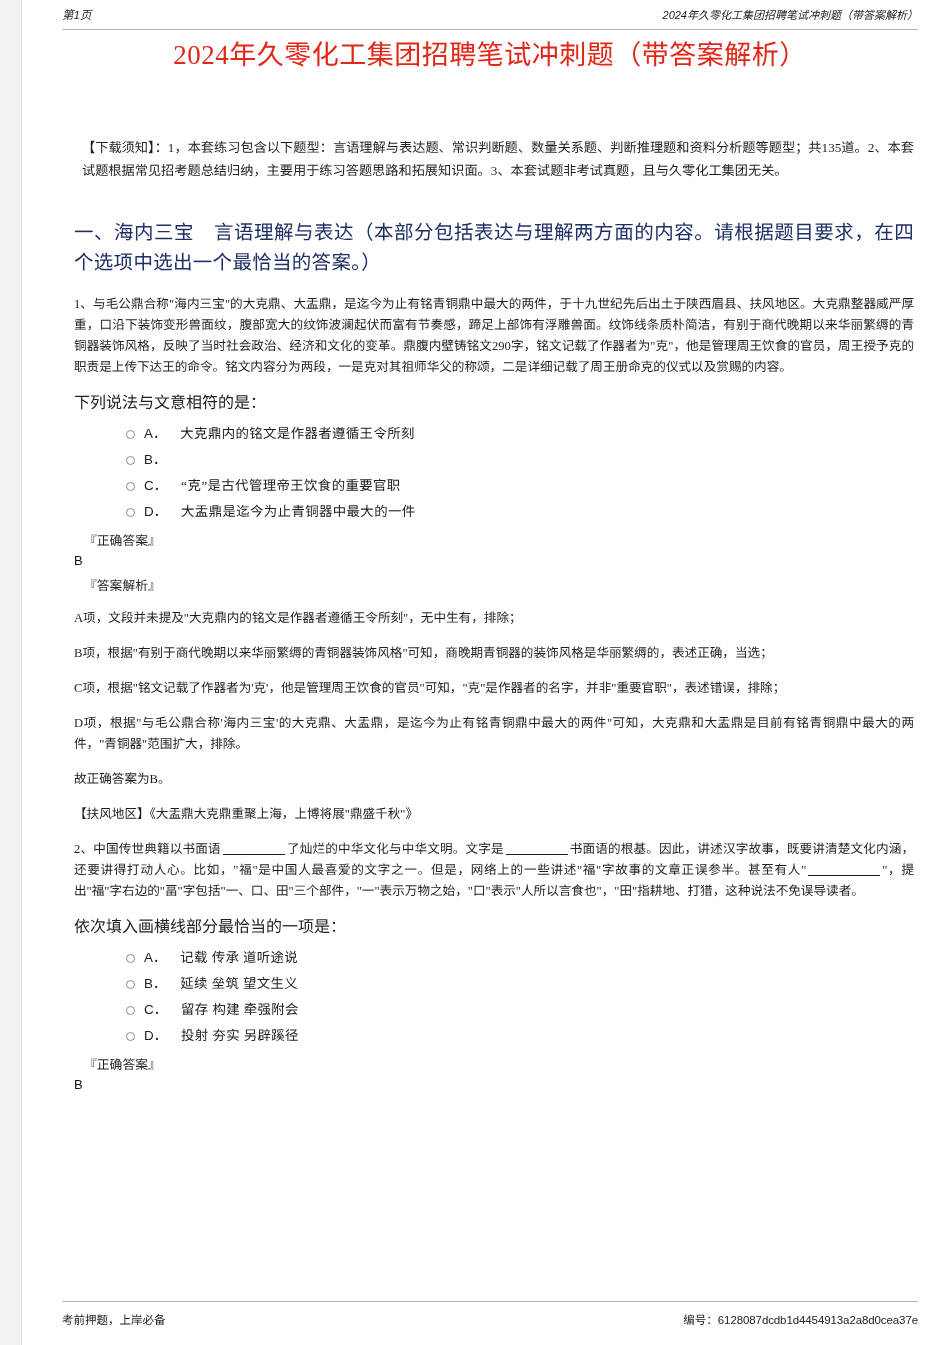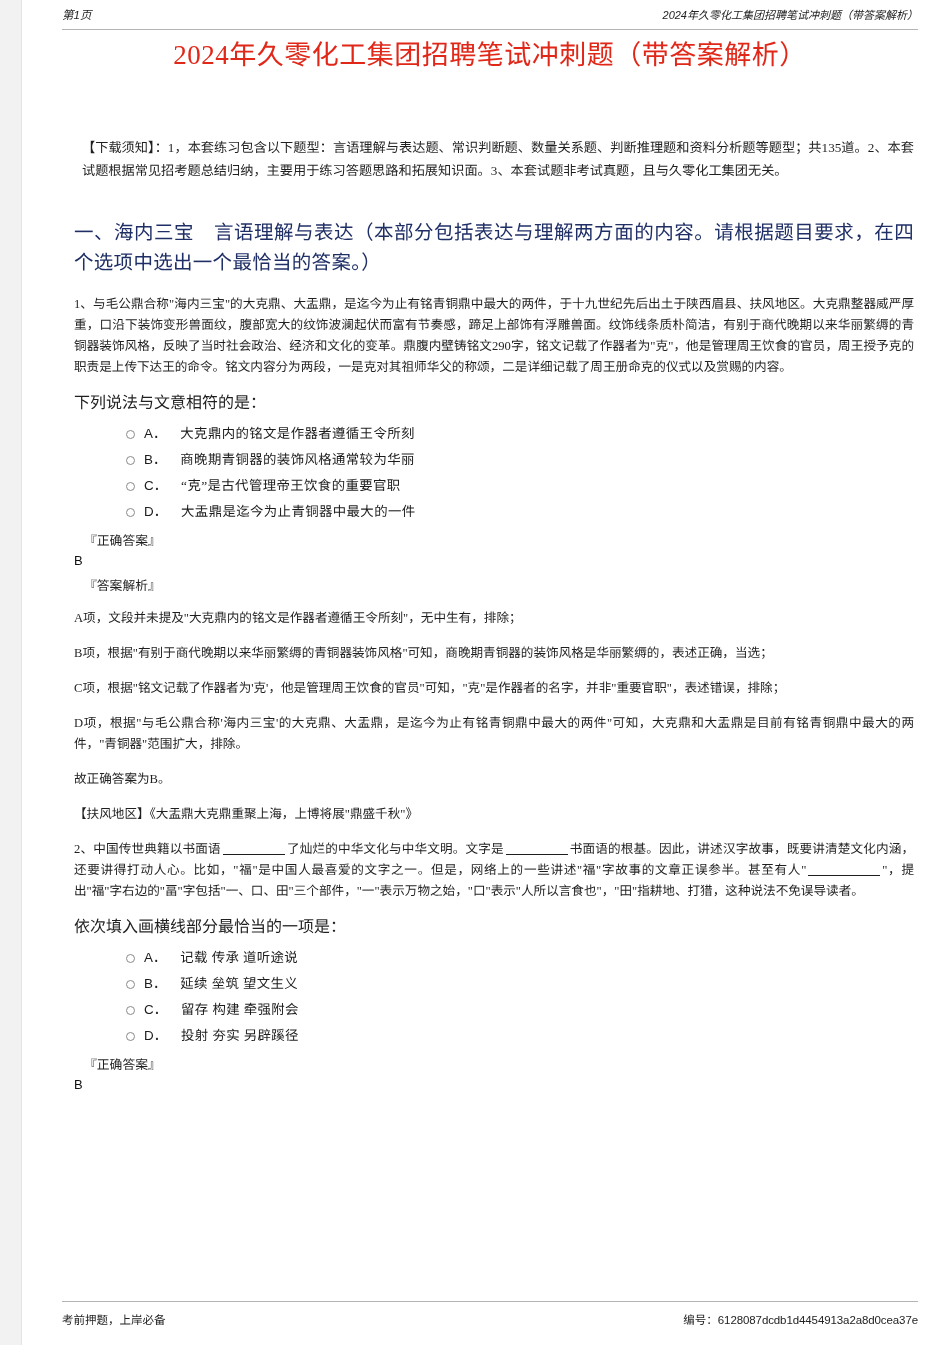--- a/index.html
+++ b/index.html
@@ -207,21 +207,20 @@
 
     <div class="options">
       <div class="option-row">
         <span class="radio"></span>
         <span class="opt-letter">A．</span>
         <span class="opt-text">大克鼎内的铭文是作器者遵循王令所刻</span>
       </div>
       <div class="option-row">
         <span class="radio"></span>
         <span class="opt-letter">B．</span>
-        <span class="opt-text">商晚期青铜器的装饰风格通常较为华丽</span>
       </div>
       <div class="option-row">
         <span class="radio"></span>
         <span class="opt-letter">C．</span>
         <span class="opt-text">“克”是古代管理帝王饮食的重要官职</span>
       </div>
       <div class="option-row">
         <span class="radio"></span>
         <span class="opt-letter">D．</span>
         <span class="opt-text">大盂鼎是迄今为止青铜器中最大的一件</span>

